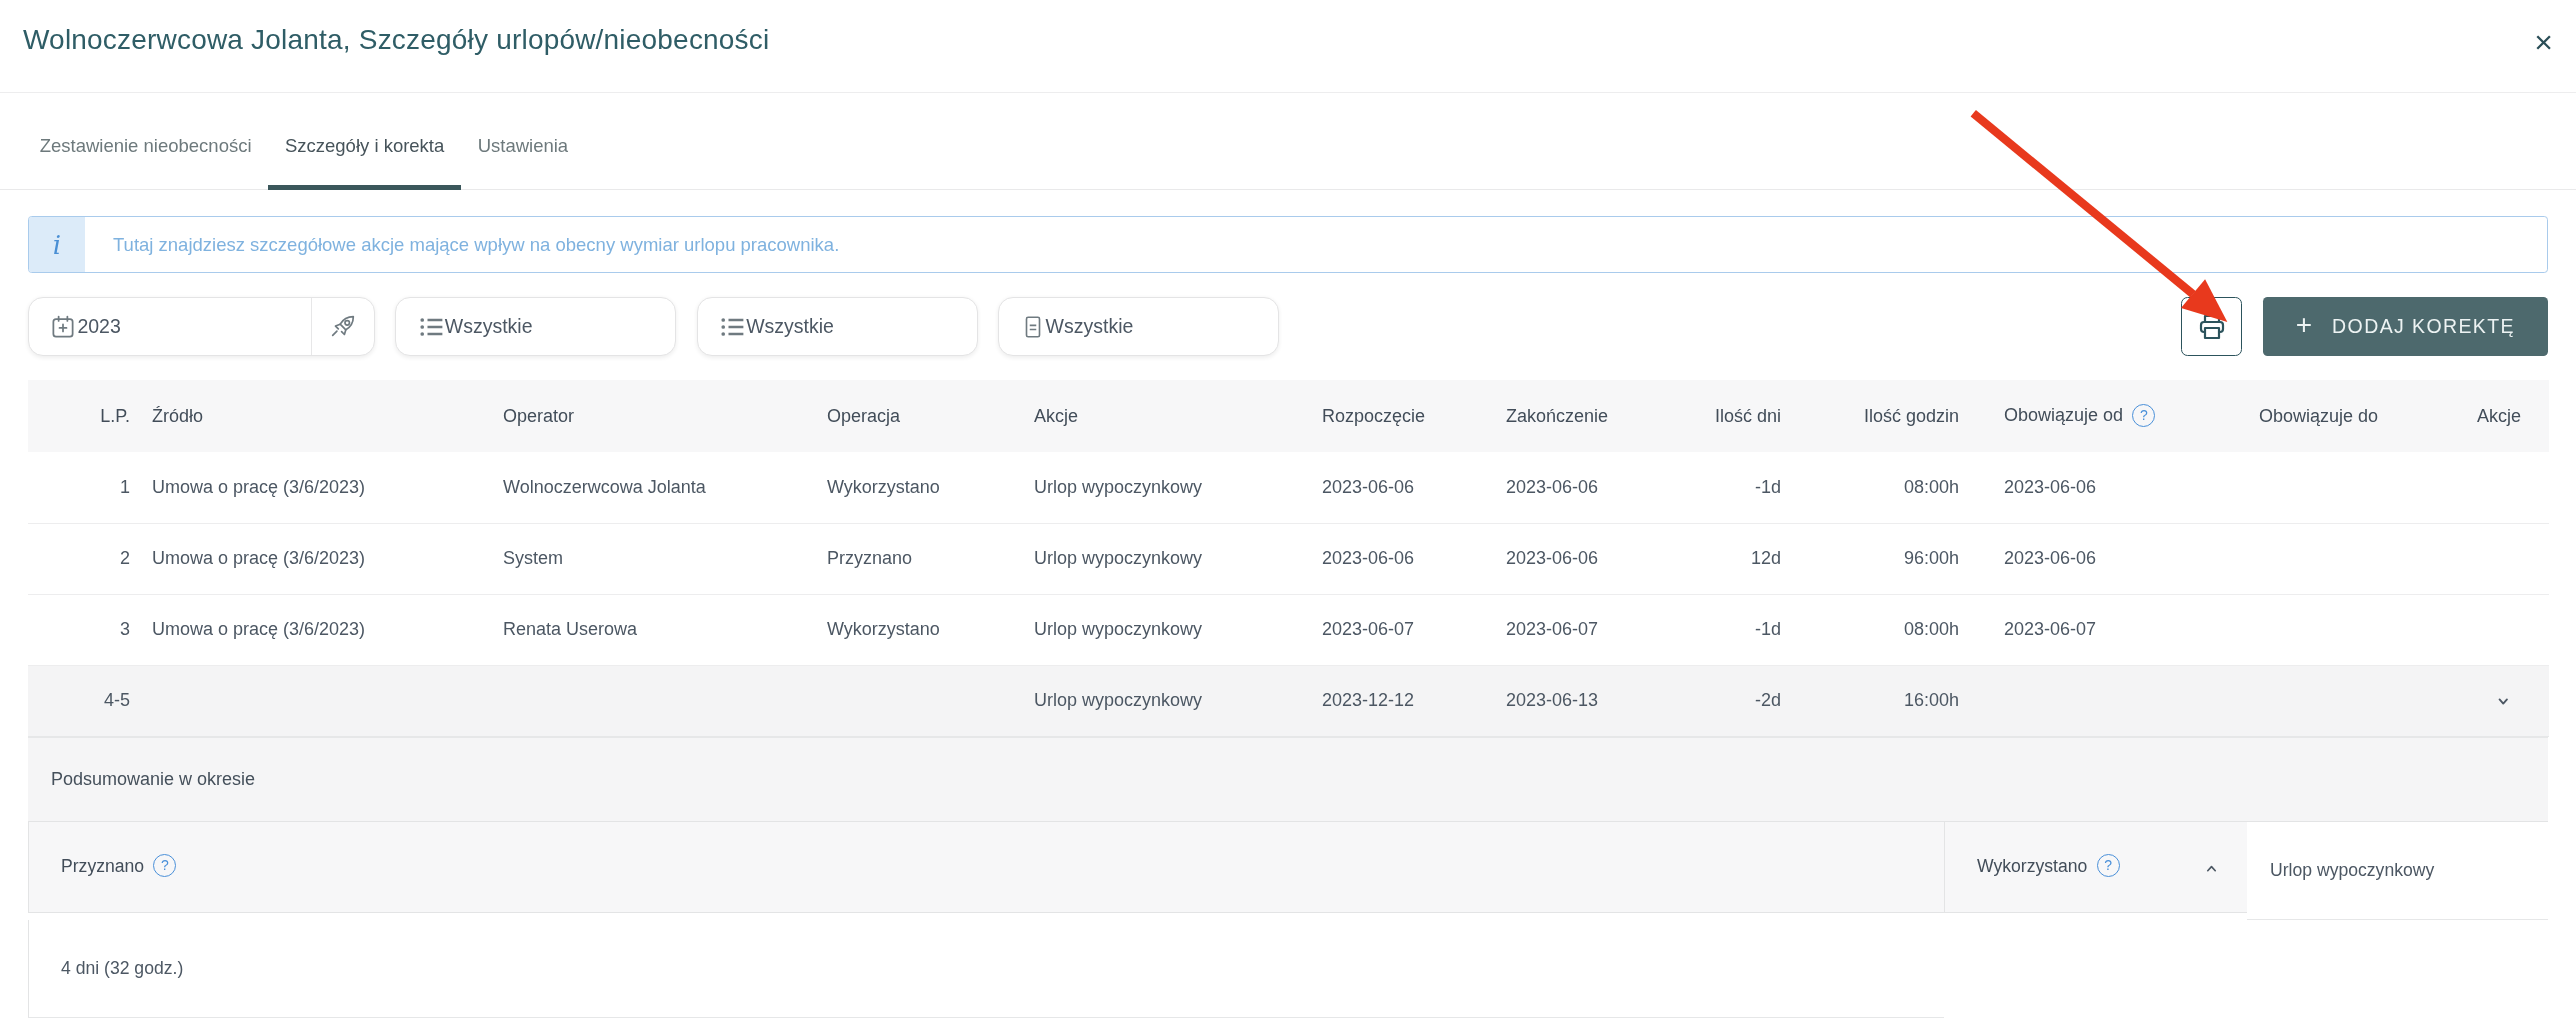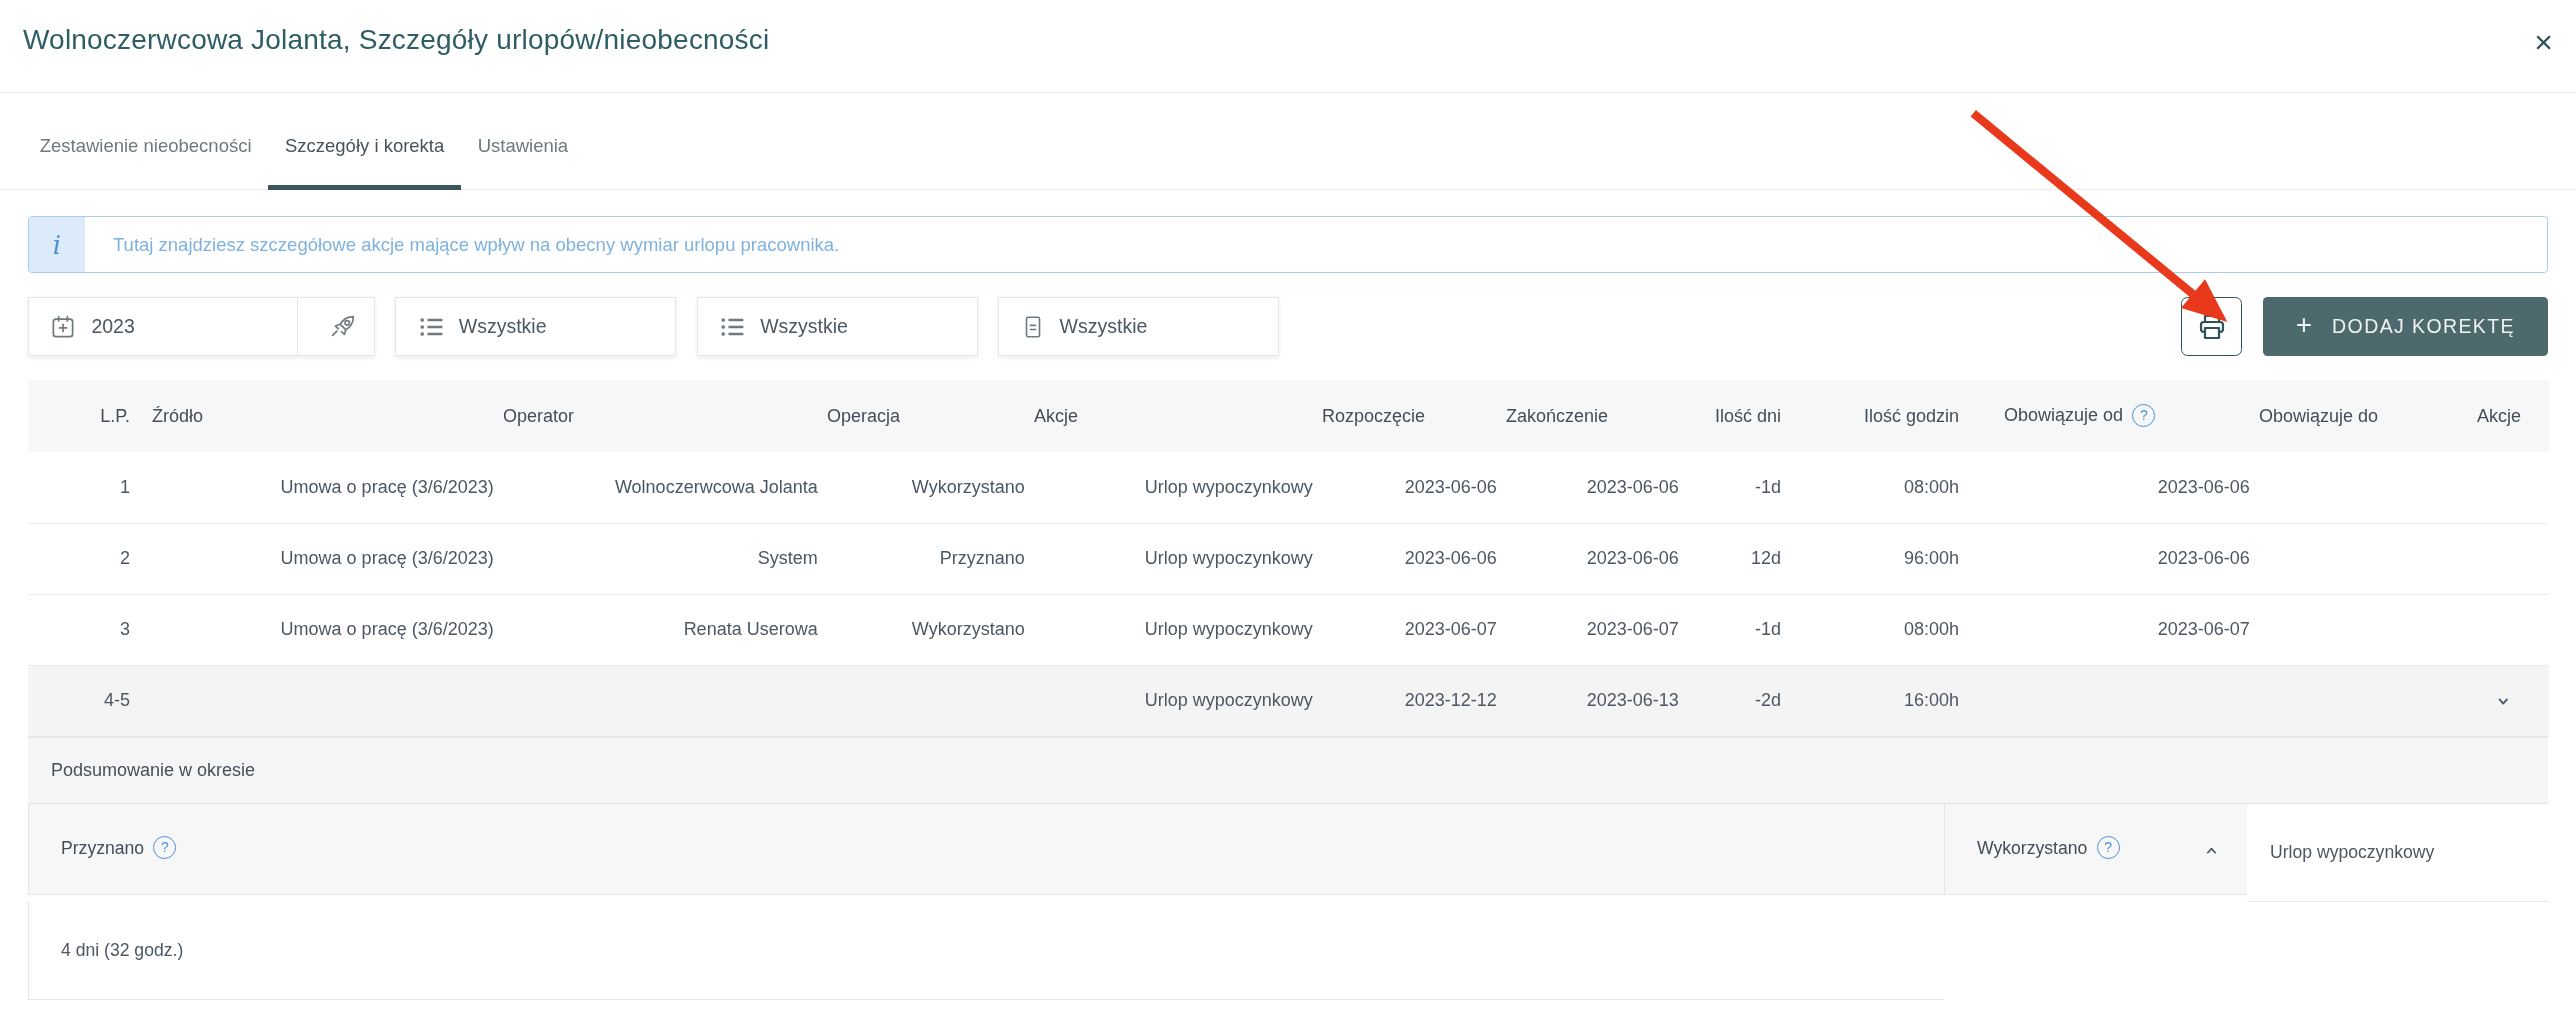--- a/index.html
+++ b/index.html
@@ -34,22 +34,22 @@
     display:flex; align-items:stretch; overflow:hidden; background:#fff;
   }
   .info-icon {
     width:56px; background:#dcebf9; color:#4a8fd4; display:flex; align-items:center; justify-content:center;
     font-family:"DejaVu Serif",serif; font-size:26px; font-style:italic; flex:0 0 56px;
   }
   .info-text { display:flex; align-items:center; padding-left:28px; color:#7fb2df; font-size:18.5px; }
   
   .filter-row { margin-top:24px; display:flex; align-items:center; gap:20.4px; position:relative; }
   .dropdown {
-    height:59px; background:#fff; border:0.9px solid #e4e4e5; border-radius:1px;
-    display:flex; align-items:center; padding:0 20.4px; gap:14px;
+    height:59px; background:#fff; border:0.9px solid #e4e4e5; border-radius:15px;
+    display:flex; align-items:center; padding:0 20.4px; 
     box-shadow:0 1.9px 4.6px rgba(0,0,0,.07); color:#4c5763; font-size:19.5px; cursor:pointer;
   }
   .dropdown .dd-icon { color:#6f7a80; display:flex; }
   .dropdown.year { width:347px; padding-right:0; }
   .dropdown.year .dd-value { flex:1; }
   .dd-divider { width:0.9px; align-self:stretch; background:#e7e7e8; }
   .rocket-wrap { padding:0 16px; display:flex; align-items:center; color:#6f7a80; }
   .dropdown.w310 { width:281px; }
   .spacer { flex:1; }
   .print-btn {
@@ -59,38 +59,38 @@
   .add-btn {
     height:59px; background:#4d696d; border:none; border-radius:4.6px; color:#edf3f3;
     font-family:inherit; font-size:19.5px; letter-spacing:1.4px; padding:0 33px;
     display:flex; align-items:center; gap:18.5px; cursor:pointer;
   }
   .add-btn .plus { font-size:28px; font-weight:300; line-height:1; margin-top:-2.8px; }
   
   table.main { width:2520px; border-collapse:collapse; table-layout:fixed; margin-top:24px; }
   table.main th, table.main td { font-weight:400; text-align:left; padding:0 9.3px 0 0; white-space:nowrap; overflow:hidden; }
   table.main thead th { background:#f7f7f8; height:72px; color:#424d59; font-size:18px; }
-  table.main tbody td { height:71px; border-bottom:0.9px solid #ededee; color:#4c5763; font-size:18px;text-align:right; }
+  table.main tbody td { height:71px; border-bottom:0.9px solid #ededee; color:#4c5763; font-size:18px; }
   table.main tbody tr.shaded td { background:#f4f4f5; border-bottom:0.9px solid #e6e7e8; }
   .c-lp { text-align:right !important; padding-right:22px !important; }
   .c-dni { text-align:right !important; padding-right:0 !important; }
   .c-godz { text-align:right !important; padding-right:45px !important; }
   .c-akcje { text-align:right !important; padding-right:37px !important; }
   .link { color:#44787e; cursor:pointer; }
   .neg { color:#da5757; }
   .pos { color:#6cc36f; }
   .q-icon {
     display:inline-flex; width:23px; height:23px; border:1.9px solid #4a90d9; border-radius:50%;
     color:#4a90d9; font-size:14px; align-items:center; justify-content:center;
     vertical-align:middle; margin-left:9.3px; margin-top:-2.8px; cursor:pointer;
   }
   .chev { color:#4c5763; display:inline-flex; vertical-align:middle; cursor:pointer; }
   
   .section-row {
-    width:2520px; height:67px; background:#f5f5f6; border-top:0.9px solid #e6e7e8; border-bottom:0.9px solid #e3e4e5;
+    width:2520px; height:85px; background:#f5f5f6; border-top:0.9px solid #e6e7e8; border-bottom:0.9px solid #e3e4e5;
     display:flex; align-items:center; padding-left:23px; color:#45505b; font-size:18px;
   }
   .summary { width:2520px; display:grid; grid-template-columns:1fr 303px 301px; }
   .summary .cell { display:flex; align-items:center; }
   .summary .hrow { background:#f7f7f8; height:91px; border-bottom:0.9px solid #e3e4e5; }
   .summary .brow { background:#fff; height:98px; border-bottom:0.9px solid #e6e7e8; }
   .summary .cell.c2, .summary .cell.c3 { border-left:0.9px solid #e3e4e5; padding-left:32px; }
   .summary .cell.c1 { padding-left:23px; }
   .summary .hrow.c1 { color:#6a7680; }
   .summary .hrow.c2, .summary .hrow.c3 { color:#424d59; }

